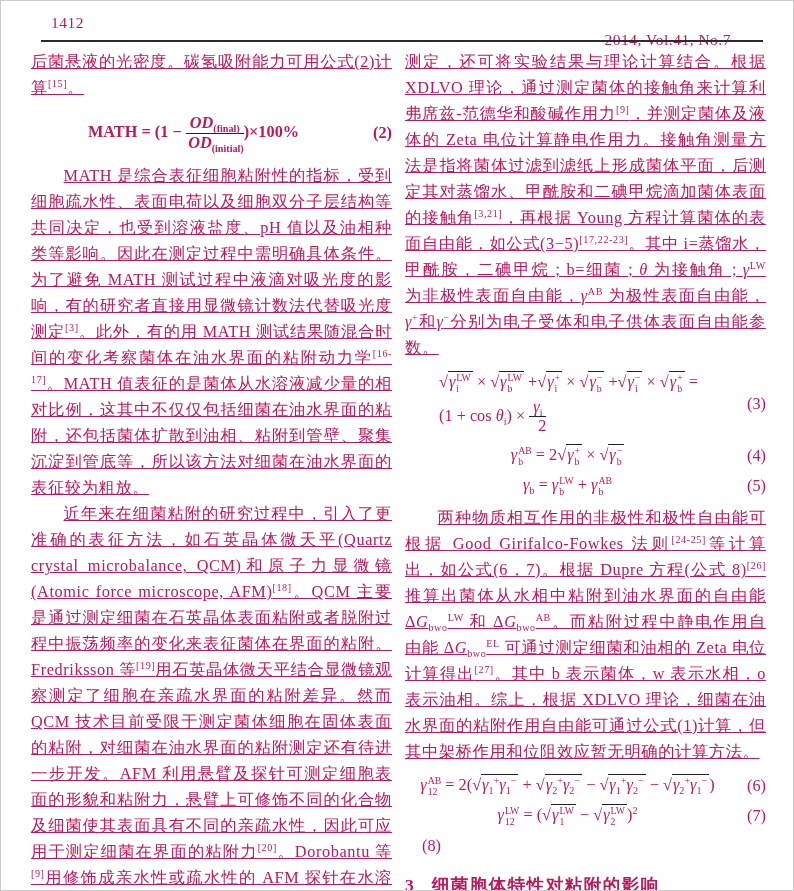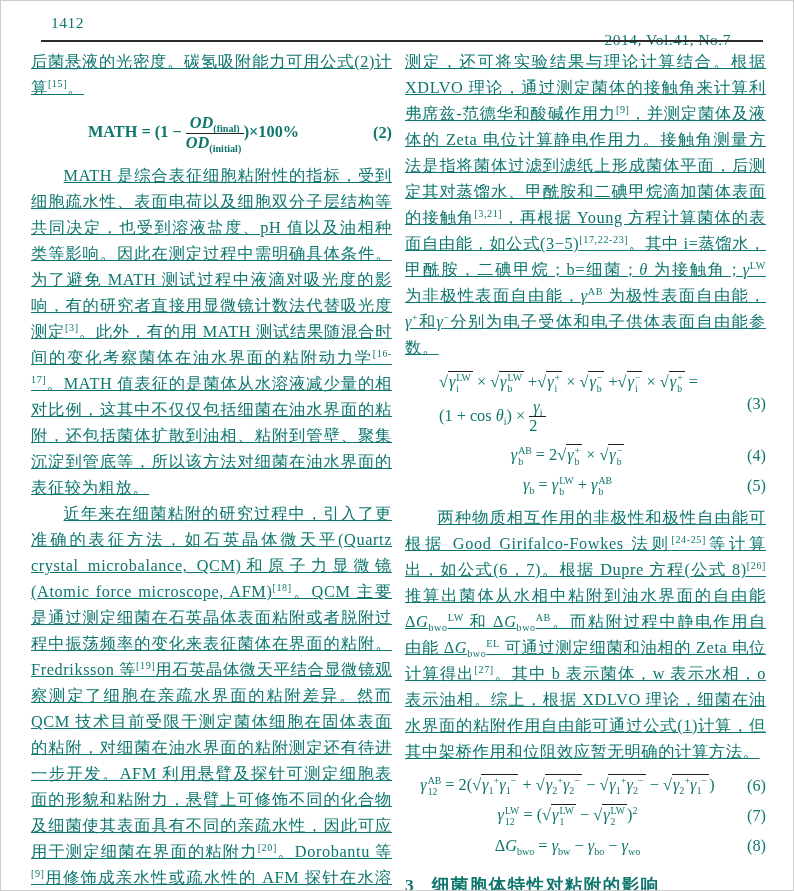--- a/index.html
+++ b/index.html
@@ -3,21 +3,21 @@
 <meta charset="utf-8">
 <style>
   html,body{margin:0;padding:0;background:#e8e8e8;}
   .page{
     position:relative;
     width:794px;height:891px;
     background:#ffffff;
     border:1px solid #cccccc;
     box-sizing:border-box;
     font-family:"Liberation Serif","DejaVu Serif",serif;
-    color:#0f766e;
+    color:#be185d;
     overflow:hidden;
   }
   
   .hdr{
     position:absolute;top:10px;left:48px;right:62px;height:26px;
     font-size:15.5px;letter-spacing:0.5px;
   }
   .hdr .pgno{position:absolute;left:2px;top:3px;}
   .hdr .jtitle{position:absolute;left:0;right:0;top:3px;text-align:center;}
   .hdr .issue{position:absolute;right:0;top:20px;}
@@ -40,21 +40,21 @@
   sub{font-size:0.62em;line-height:0;}
   
   .eq{display:flex;align-items:center;margin:9px 0;letter-spacing:0;}
   .eq-body{flex:1;text-align:center;line-height:1.25;}
   .eq-body.left{text-align:left;padding-left:34px;}
   .eq-no{width:36px;text-align:right;flex:none;}
   .eq i{font-family:"Liberation Serif","DejaVu Serif",serif;}
   .eq-line{display:block;margin:3px 0;}
   .sqrt{white-space:nowrap;}
   .rad{border-top:1.4px solid #222;padding:0 2px 0 1px;}
-  .frac{display:inline-block;vertical-align:middle;text-align:left;line-height:1.15;}
+  .frac{display:inline-block;vertical-align:middle;text-align:right;line-height:1.15;}
   .fn{display:block;border-bottom:1.4px solid #222;padding:0 4px;}
   .fd{display:block;}
   .ss{display:inline-block;vertical-align:-0.5em;line-height:1.1;font-size:0.6em;text-align:left;margin-left:1px;letter-spacing:0;}
   .ss span{display:block;}
   
   .h3{font-weight:bold;font-size:17.5px;margin:13px 0 6px;letter-spacing:1.5px;text-indent:0;}
   .h3 .hnum{margin-right:18px;letter-spacing:0;}
 </style>
 </head>
 <body>
@@ -97,20 +97,19 @@
     <p class="p">两种物质相互作用的非极性和极性自由能可根据 Good Girifalco-Fowkes 法则<sup>[24-25]</sup>等计算出，如公式(6，7)。根据 Dupre 方程(公式 8)<sup>[26]</sup>推算出菌体从水相中粘附到油水界面的自由能 Δ<i>G</i><sub>bwo</sub><sup>LW</sup> 和 Δ<i>G</i><sub>bwo</sub><sup>AB</sup>。而粘附过程中静电作用自由能 Δ<i>G</i><sub>bwo</sub><sup>EL</sup> 可通过测定细菌和油相的 Zeta 电位计算得出<sup>[27]</sup>。其中 b 表示菌体，w 表示水相，o 表示油相。综上，根据 XDLVO 理论，细菌在油水界面的粘附作用自由能可通过公式(1)计算，但其中架桥作用和位阻效应暂无明确的计算方法。</p>
     <div class="eq" style="margin:8px 0 4px;">
       <span class="eq-body"><i>γ</i><span class="ss"><span>AB</span><span>12</span></span> = 2(<span class="sqrt">√<span class="rad"><i>γ</i><sub>1</sub><sup>+</sup><i>γ</i><sub>1</sub><sup>−</sup></span></span> + <span class="sqrt">√<span class="rad"><i>γ</i><sub>2</sub><sup>+</sup><i>γ</i><sub>2</sub><sup>−</sup></span></span> − <span class="sqrt">√<span class="rad"><i>γ</i><sub>1</sub><sup>+</sup><i>γ</i><sub>2</sub><sup>−</sup></span></span> − <span class="sqrt">√<span class="rad"><i>γ</i><sub>2</sub><sup>+</sup><i>γ</i><sub>1</sub><sup>−</sup></span></span>)</span>
       <span class="eq-no">(6)</span>
     </div>
     <div class="eq" style="margin:4px 0;">
       <span class="eq-body"><i>γ</i><span class="ss"><span>LW</span><span>12</span></span> = (<span class="sqrt">√<span class="rad"><i>γ</i><span class="ss"><span>LW</span><span>1</span></span></span></span> − <span class="sqrt">√<span class="rad"><i>γ</i><span class="ss"><span>LW</span><span>2</span></span></span></span>)<sup>2</sup></span>
       <span class="eq-no">(7)</span>
     </div>
     <div class="eq" style="margin:4px 0 2px;">
-      <span class="eq-body">Δ<i>G</i><sub>bwo</sub> = <i>γ</i><sub>bw</sub> − <i>γ</i><sub>bo</sub> − <i>γ</i><sub>wo</sub></span>
       <span class="eq-no">(8)</span>
     </div>
     <p class="h3"><span class="hnum">3</span><span>细菌胞体特性对粘附的影响</span></p>
 
   </div>
 
 </div>
 
 </body></html>

